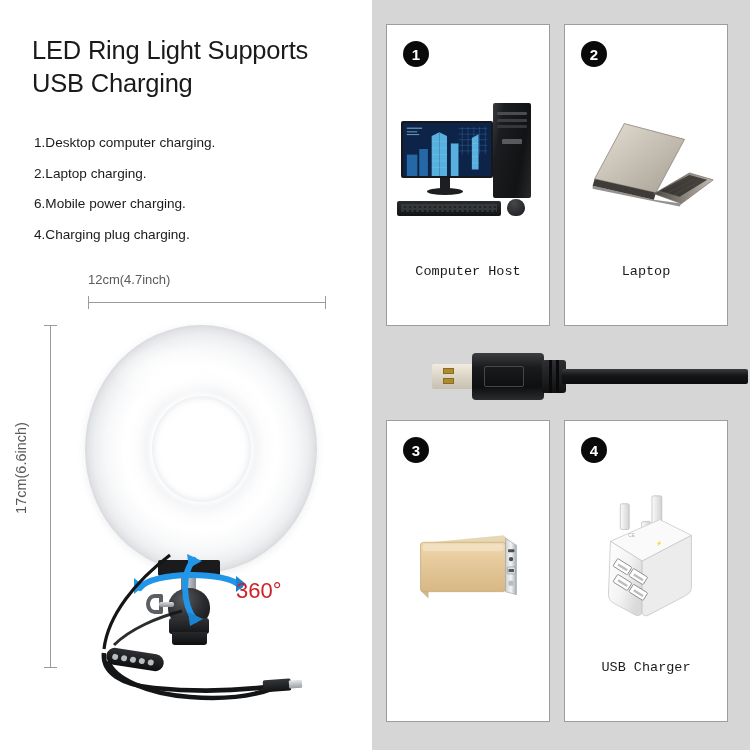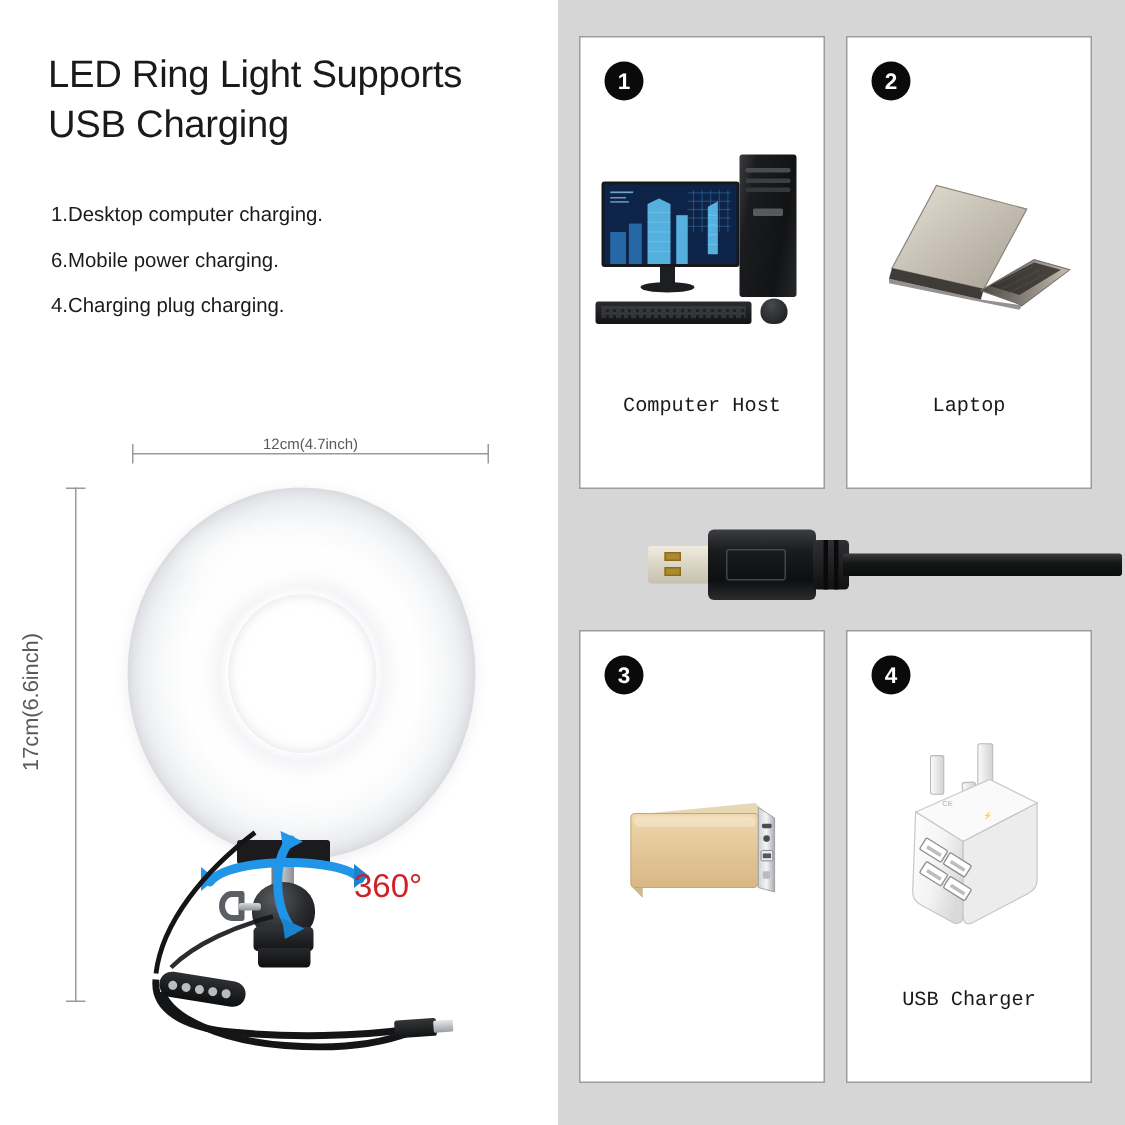--- a/index.html
+++ b/index.html
@@ -50,24 +50,23 @@
     font-size: 13.6px;
     line-height: 1.0;
     color: #1a1a1a;
     margin-bottom: 17px;
     white-space: nowrap;
   }
 
   
   .dim-h-label {
     position: absolute;
-    left: 88px; top: 291px;
+    left: 88px; top: 272px;
     width: 238px;
-    text-align: center;
-    font-size: 10px;
+    font-size: 13px;
     color: #5a5a5a;
   }
   .dim-h-line {
     position: absolute;
     left: 88px; top: 302px;
     width: 238px; height: 1px;
     background: #9a9a9a;
   }
   .dim-h-line::before, .dim-h-line::after {
     content: "";
@@ -455,20 +454,21 @@
 <body>
 
 <div id="page">
 
   <div id="left-panel">
 
     <div class="headline">LED Ring Light Supports USB Charging</div>
 
     <ul class="feature-list">
       <li>1.Desktop computer charging.</li>
+      <li>2.Laptop charging.</li>
       <li>6.Mobile power charging.</li>
       <li>4.Charging plug charging.</li>
     </ul>
 
     <div class="dim-h-label">12cm(4.7inch)</div>
     <div class="dim-h-line"></div>
 
     <div class="dim-v-line"></div>
     <div class="dim-v-label">17cm(6.6inch)</div>
 

